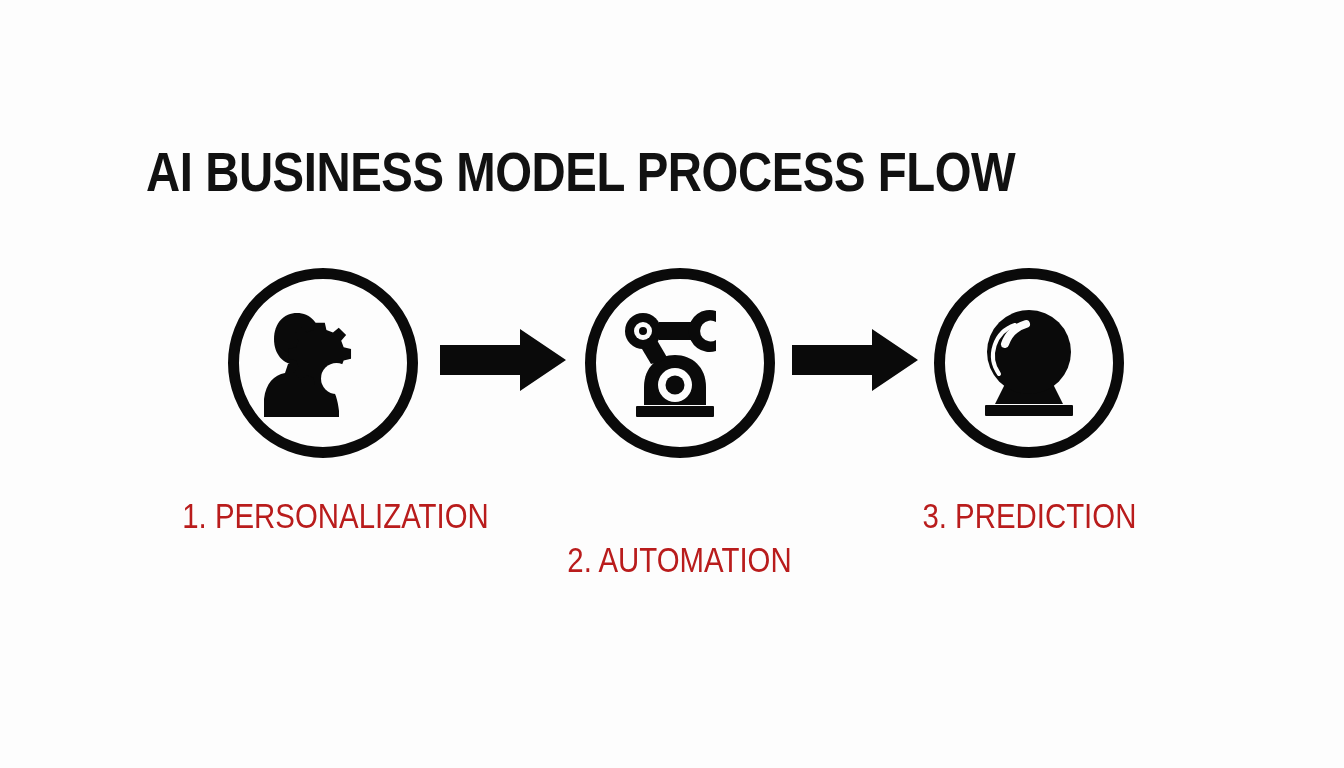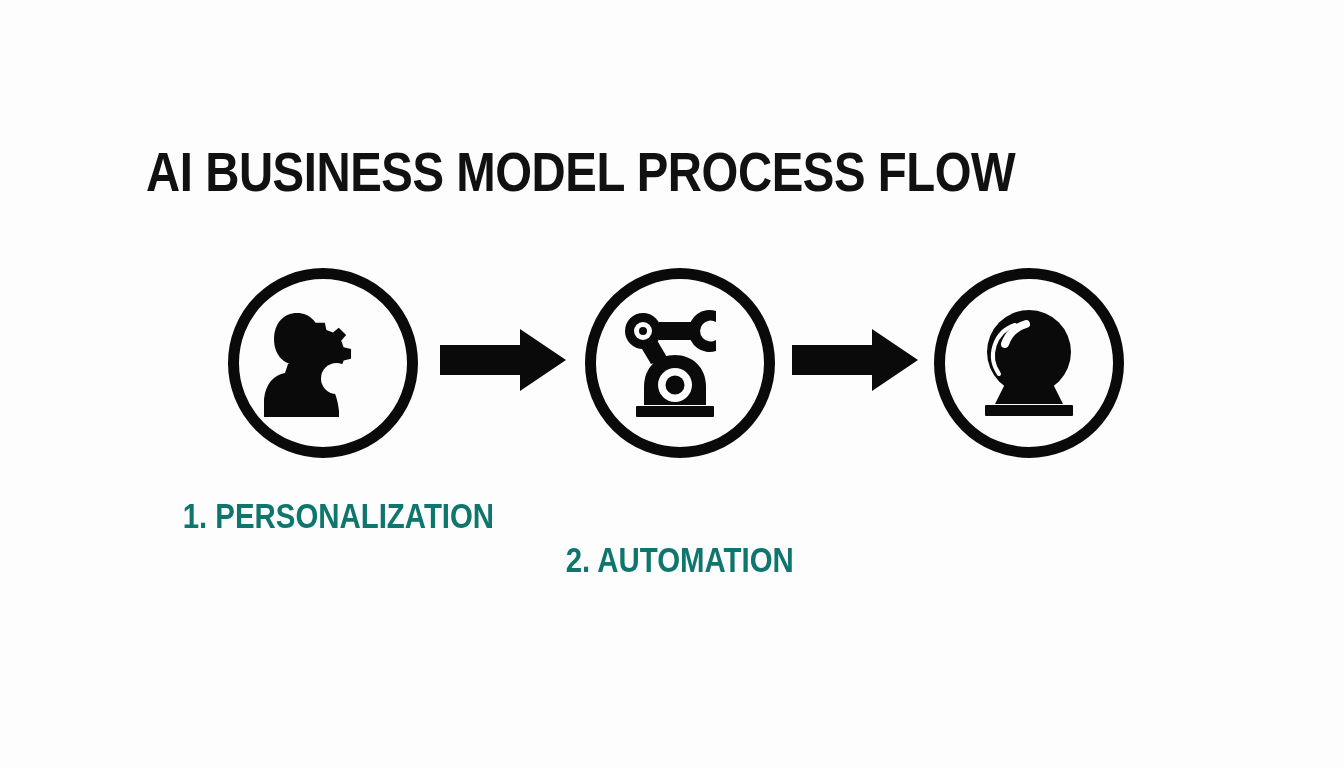--- a/index.html
+++ b/index.html
@@ -102,25 +102,25 @@
     top: 497px;
     width: 1344px;
     height: 46px;
   }
   .step-label {
     position: absolute;
     top: 0;
     width: 340px;
     text-align: center;
     font-family: "Liberation Sans Narrow", "Liberation Sans", sans-serif;
-    font-weight: 700;
+    font-weight: 400;
     font-size: 35px;
     line-height: 38px;
     letter-spacing: 0px;
-    color: #0f766e;
+    color: #b91c1c;
     white-space: nowrap;
   }
   .step-label span {
     display: inline-block;
     transform: scaleX(0.84);
   }
   .label-1 { left: 153px; }
   .label-2 { left: 510px; margin-top: 44px; }
   .label-3 { left: 859px; }
 </style>
@@ -234,15 +234,16 @@
           </g>
         </svg>
       </div>
     </div>
 
   </div>
 
   <div id="labels">
     <div class="step-label label-1"><span>1. PERSONALIZATION</span></div>
     <div class="step-label label-2"><span>2. AUTOMATION</span></div>
+    <div class="step-label label-3"><span>3. PREDICTION</span></div>
   </div>
 
 </div>
 
 </body></html>

